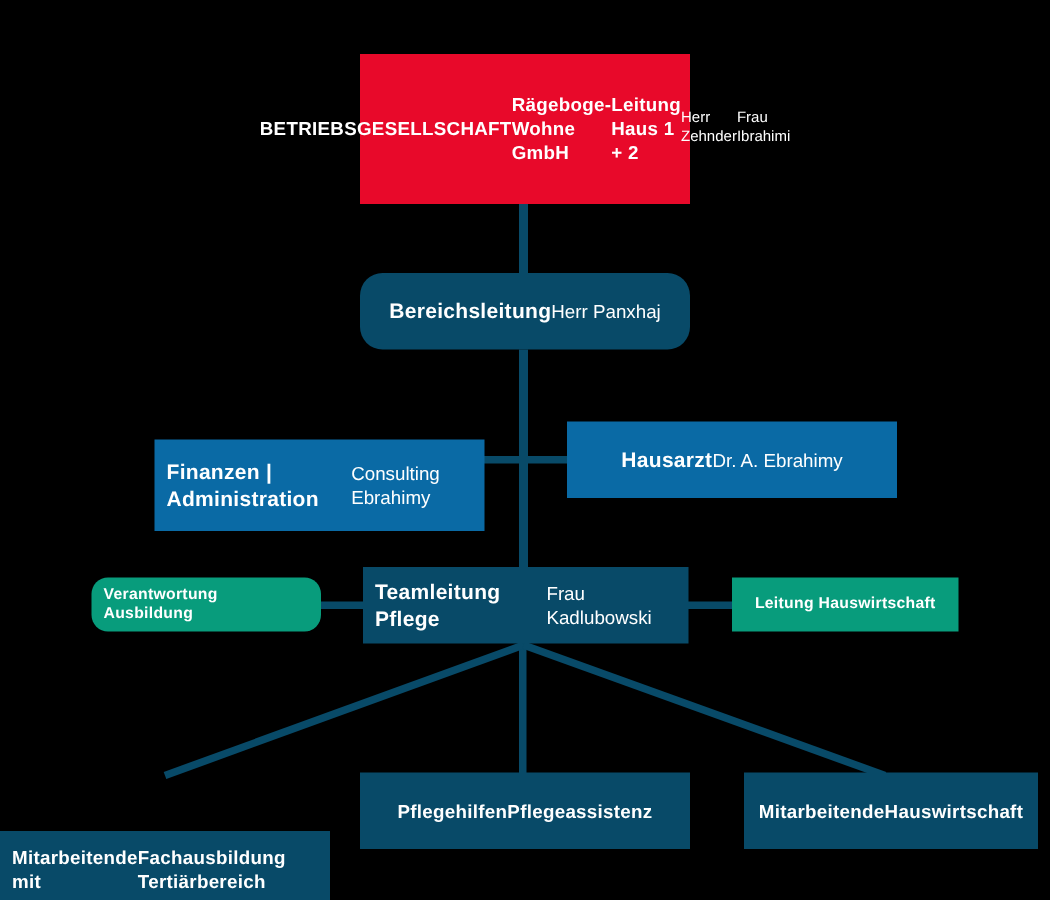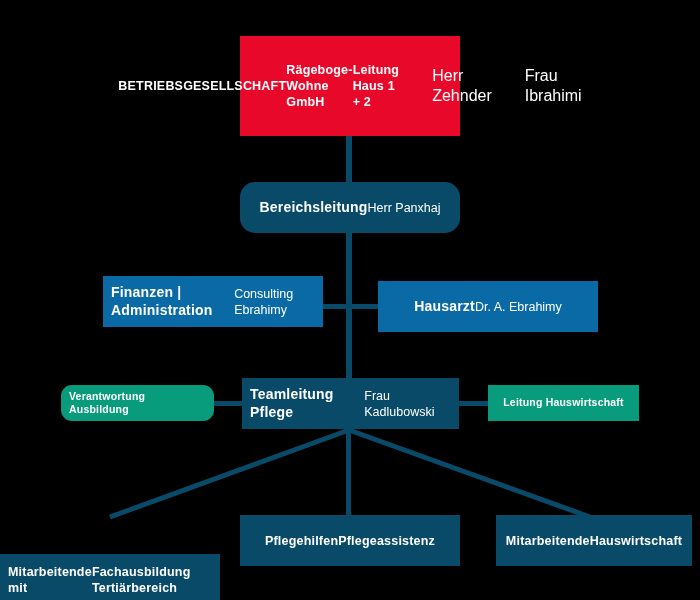--- a/index.html
+++ b/index.html
@@ -46,21 +46,21 @@
   }
   .sub-line {
     font-weight: normal;
   }
   .spacer-line {
     height: 0.85em;
   }
 
   
   #node-root .title-line { font-size: 12.5px; }
-  #node-root .sub-line   { font-size: 16px; margin-left: 33px; }
+  #node-root .sub-line   { font-size: 10px; }
 
   
   .node-std .title-line { font-size: 14px; }
   .node-std .sub-line   { font-size: 12.5px; }
 
   
   .node-green .title-line { font-size: 10.5px; }
 
   
   .node-leaf .title-line { font-size: 12.5px; }
@@ -96,21 +96,21 @@
     <div class="title-line">Leitung Haus 1 + 2</div>
     <div class="sub-line">Herr Zehnder</div>
     <div class="sub-line">Frau Ibrahimi</div>
   </div>
 
   <div class="node node-navy node-std" style="left:240px; top:182px; width:220px; height:51px;border-radius:15px;">
     <div class="title-line">Bereichsleitung</div>
     <div class="sub-line">Herr Panxhaj</div>
   </div>
 
-  <div class="node node-blue node-std" style="left:103px; top:276px; width:220px; height:51px;">
+  <div class="node node-blue node-std" style="left:103px; top:293px; width:220px; height:61px;">
     <div class="title-line">Finanzen | Administration</div>
     <div class="sub-line">Consulting Ebrahimy</div>
   </div>
 
   <div class="node node-blue node-std" style="left:378px; top:281px; width:220px; height:51px;">
     <div class="title-line">Hausarzt</div>
     <div class="sub-line">Dr. A. Ebrahimy</div>
   </div>
 
   <div class="node node-green" style="left:61px; top:385px; width:153px; height:36px;border-radius:11px;">

